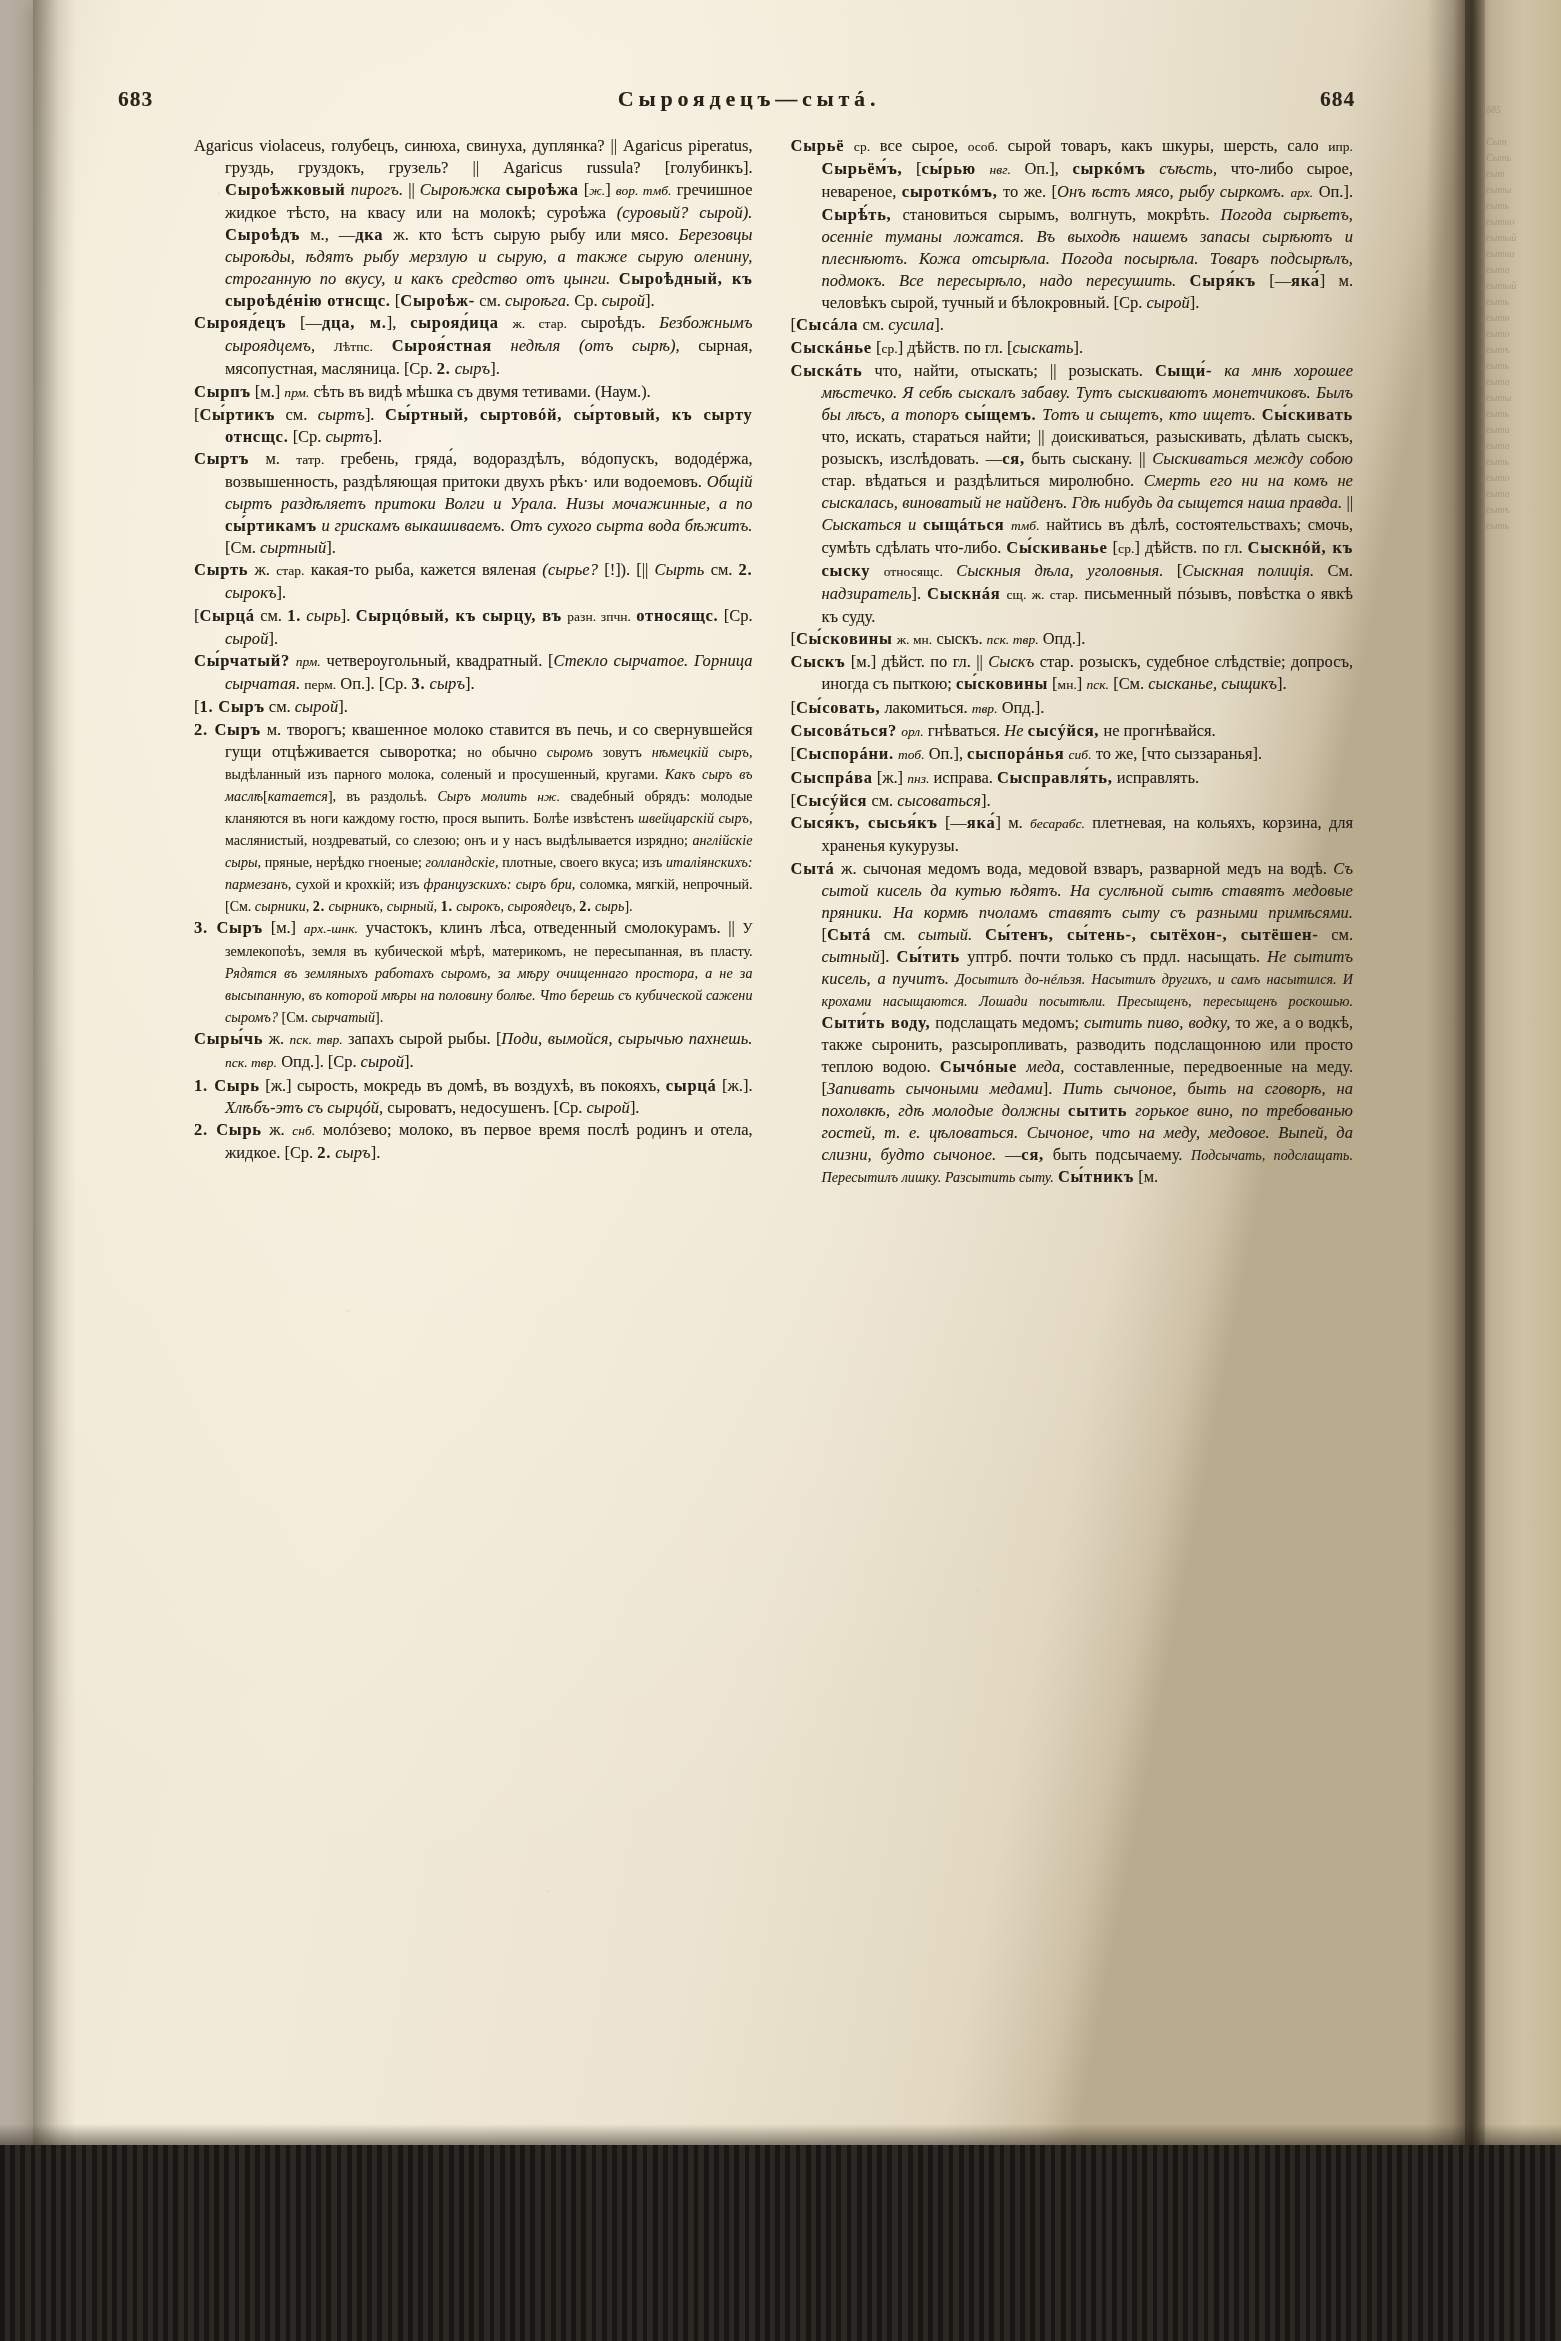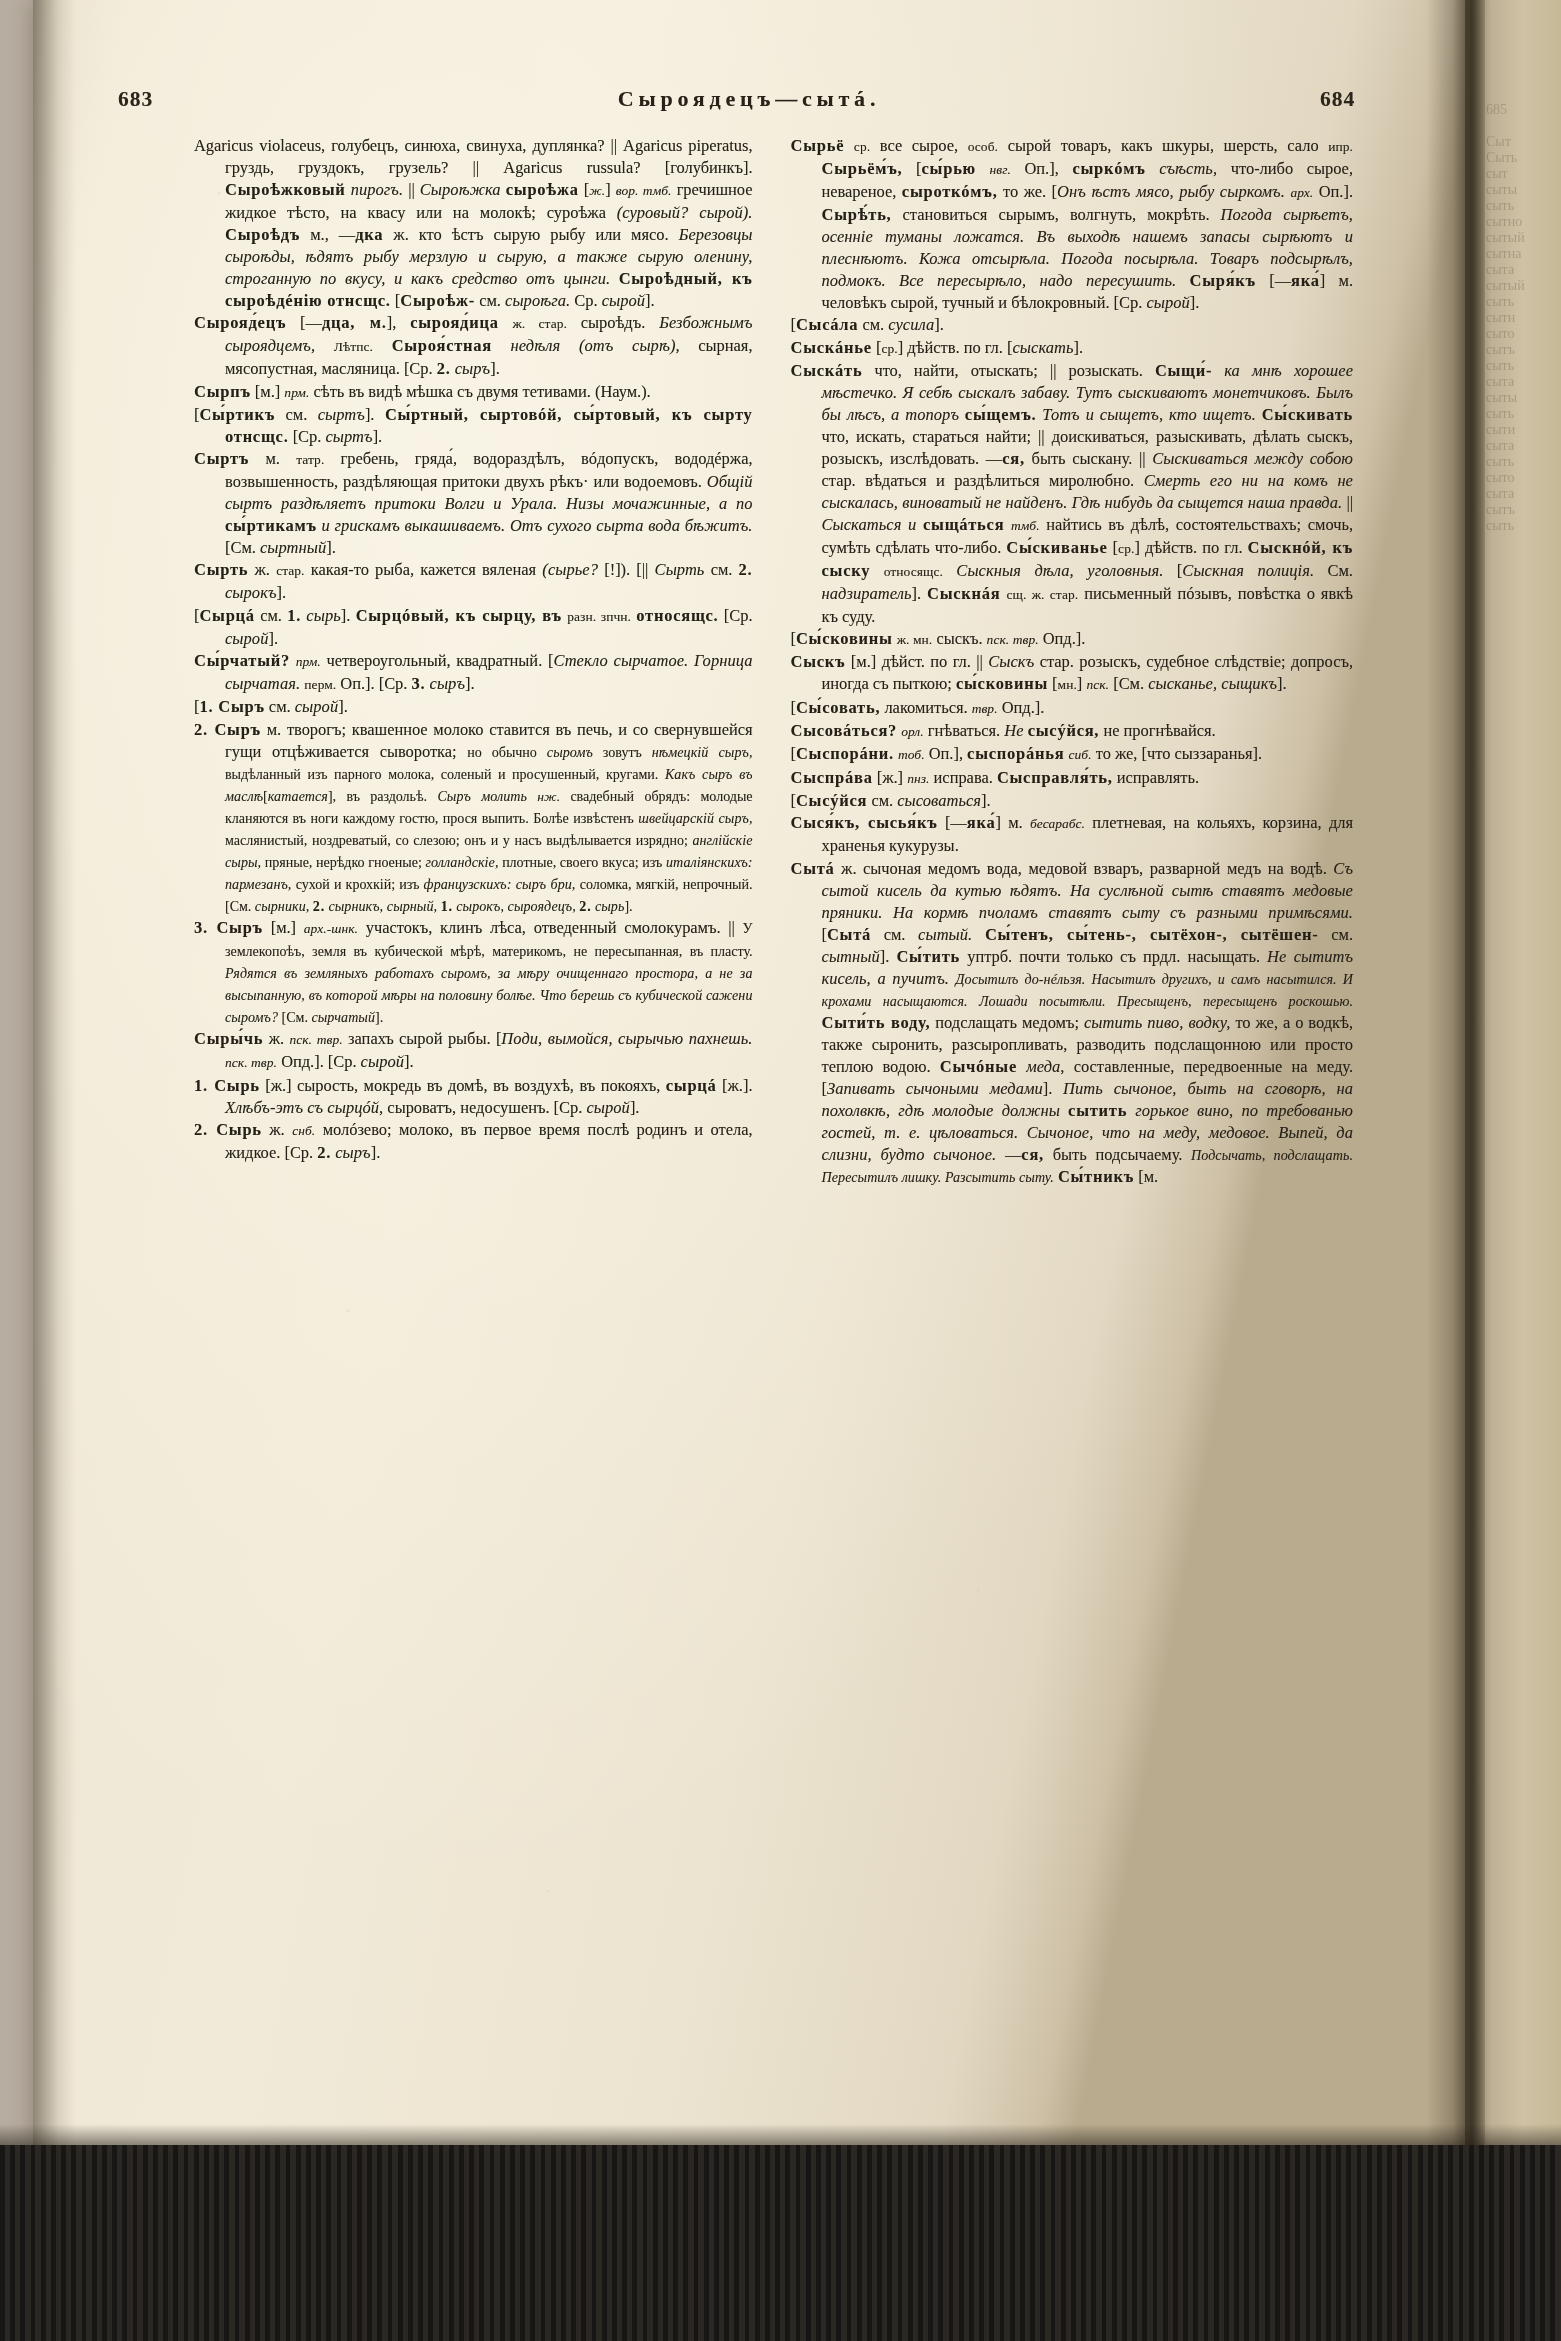--- a/index.html
+++ b/index.html
@@ -89,26 +89,27 @@
       rgba(70,58,40,0.25) 100%);
   }
   
   .next-page-ghost {
     position: absolute;
     left: 1486px;
     top: 102px;
     width: 69px;
     height: 1823px;
     opacity: 0.35;
-    font-size: 14px;
+    font-size: 10px;
     line-height: 16px;
     color: #6a604c;
     font-family: "Liberation Serif", serif;
     overflow: hidden;
     white-space: pre-line;
+    font-style: italic;
   }
 
   
   .left-edge {
     position: absolute;
     left: 0;
     top: 0;
     width: 43px;
     height: 2149px;
     background: linear-gradient(90deg,

